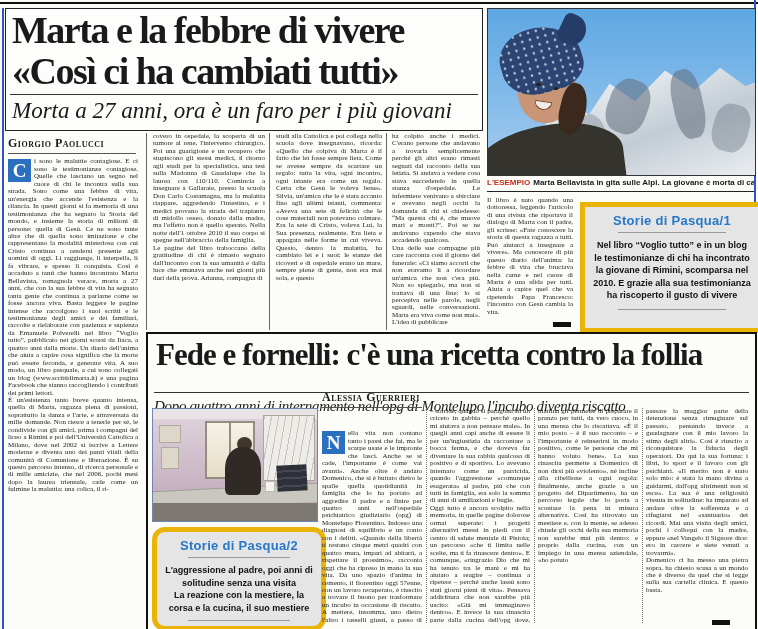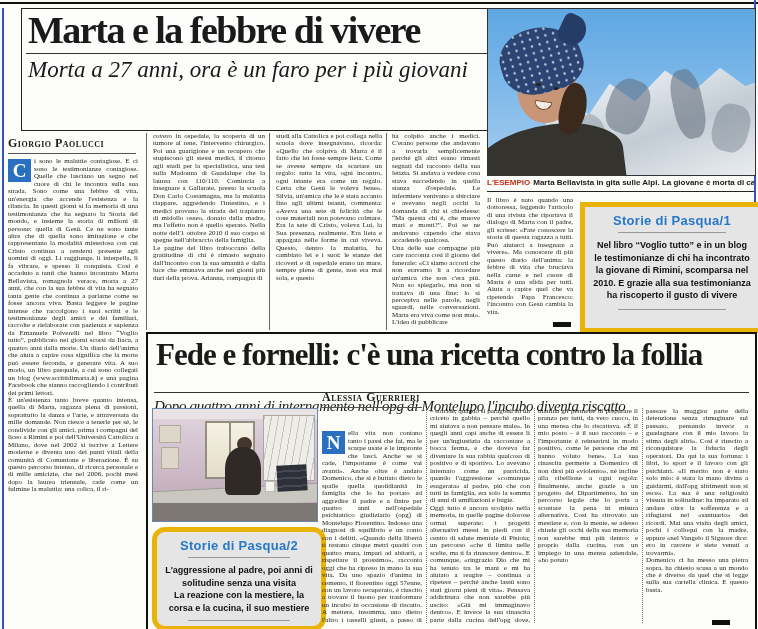--- a/index.html
+++ b/index.html
@@ -4,21 +4,21 @@
 <style>
   html,body{margin:0;padding:0;background:#e8e8e4;}
   #page{position:relative;width:758px;height:629px;background:#fcfcf9;overflow:hidden;
         font-family:"Liberation Serif",serif;color:#1a1a1a;-webkit-text-size-adjust:none;}
   .abs{position:absolute;}
   
   .top-rule{left:0;top:2px;width:758px;height:2px;background:#111;}
   .edge-blue-l{left:2px;top:8px;width:2px;height:621px;background:#3152c8;}
   .edge-blue-r{left:754px;top:0;width:2px;height:629px;background:#3152c8;}
   
-  .hl-box{left:21px;top:8px;width:476px;height:121px;border:1px solid #222;background:#fdfdfb;}
+  .hl-box{left:5px;top:8px;width:476px;height:121px;border:1px solid #222;background:#fdfdfb;}
   .hl1{padding:1px 0 0 6px;font-size:38px;line-height:41px;font-weight:bold;letter-spacing:-1.5px;white-space:nowrap;}
   .hl-sub{margin:2px 4px 0 4px;border-top:1px solid #333;font-style:italic;font-size:23px;line-height:32px;padding-left:2px;white-space:nowrap;}
   
   .byline{font-family:"Liberation Serif",serif;font-variant:small-caps;font-weight:bold;
           font-size:12px;letter-spacing:.5px;border-bottom:1px solid #555;padding-bottom:2px;}
   
   .col{font-size:7px;line-height:7.45px;text-align:justify;overflow:hidden;white-space:pre-line;
        font-family:"Liberation Serif",serif;color:#222;}
   .vr{width:1px;background:#666;}
   .vr-dot{width:0;border-left:1px dotted #777;}
@@ -84,20 +84,21 @@
 <body>
 
 <div id="page">
 
   <div class="abs top-rule"></div>
   <div class="abs edge-blue-l"></div>
   <div class="abs edge-blue-r"></div>
 
   <div class="abs hl-box">
     <div class="hl1">Marta e la febbre di vivere</div>
+    <div class="hl1" style="padding-top:0;">«Così ci ha cambiati tutti»</div>
     <div class="hl-sub">Morta a 27 anni, ora è un faro per i più giovani</div>
   </div>
 
   <div class="abs photo1">
     <div class="mtn"></div>
     <div class="mtn-shade" style="left:120px;top:70px;width:40px;height:55px;transform:rotate(20deg);"></div>
     <div class="mtn-shade" style="left:185px;top:60px;width:30px;height:70px;transform:rotate(-12deg);"></div>
     <div class="mtn-shade" style="left:225px;top:95px;width:36px;height:48px;transform:rotate(15deg);opacity:.7;"></div>
     <div class="mtn-shade" style="left:92px;top:105px;width:26px;height:40px;transform:rotate(-25deg);opacity:.6;"></div>
     <div class="shoulders"></div>

